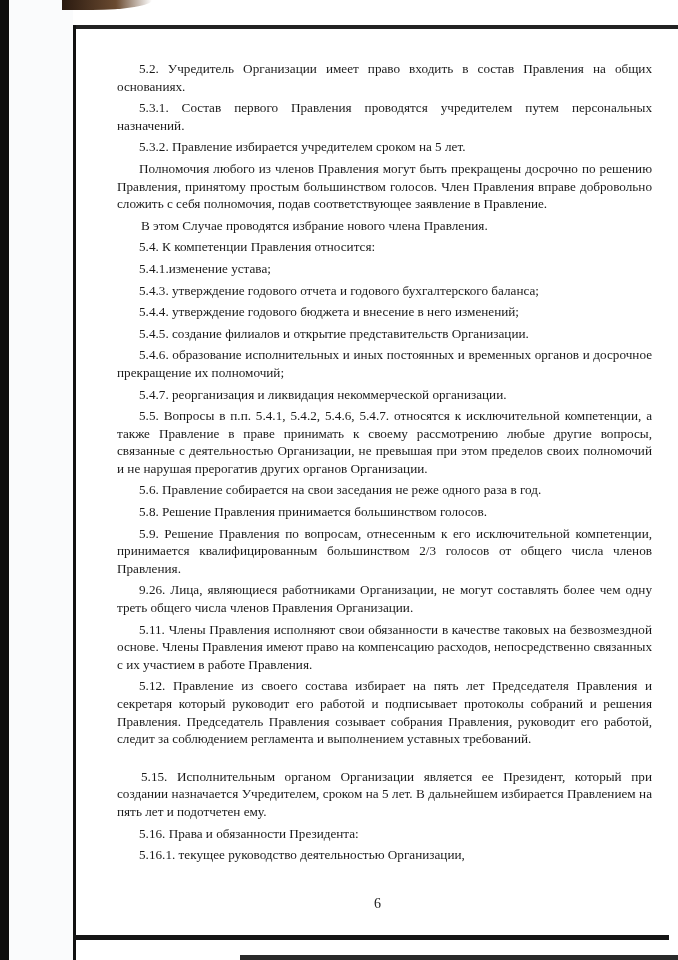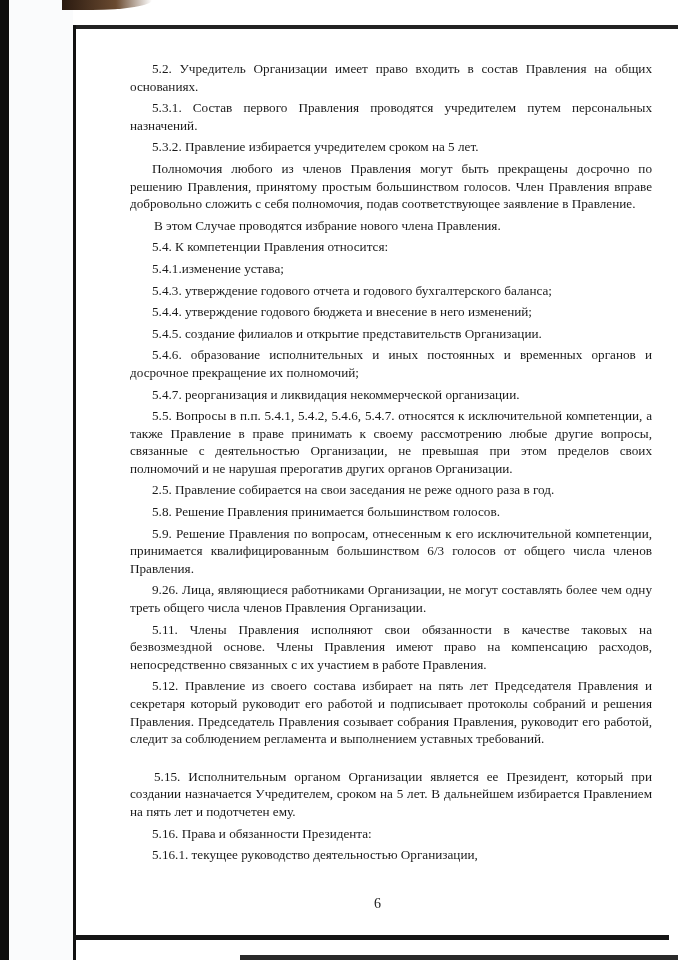--- a/index.html
+++ b/index.html
@@ -40,21 +40,21 @@
   }
   .bottom-edge {
     position: absolute; left: 240px; top: 955px; width: 438px; height: 5px;
     background: #2a2a2a;
   }
   .text {
     position: absolute; left: 113px; top: 60px; width: 539px;
     font-size: 13.2px; line-height: 17.6px;
   }
   .p {
-    margin: 0 0 4px 17px; text-indent: 22px; text-align: justify;
+    margin: 0 0 4px 4px; text-indent: 22px; text-align: justify;
   }
   .p.gap { margin-top: 20px; }
   .p.ind-extra { text-indent: 24px; }
   .page-num {
     position: absolute; left: 374px; top: 896px; font-size: 14px;
   }
 </style>
 </head>
 <body>
 
@@ -74,23 +74,23 @@
   <p class="p">Полномочия любого из членов Правления могут быть прекращены досрочно по решению Правления, принятому простым большинством голосов. Член Правления вправе добровольно сложить с себя полномочия, подав соответствующее заявление в Правление.</p>
   <p class="p ind-extra">В этом Случае проводятся избрание нового члена Правления.</p>
   <p class="p">5.4. К компетенции Правления относится:</p>
   <p class="p">5.4.1.изменение устава;</p>
   <p class="p">5.4.3. утверждение годового отчета и годового бухгалтерского баланса;</p>
   <p class="p">5.4.4. утверждение годового бюджета и внесение в него изменений;</p>
   <p class="p">5.4.5. создание филиалов и открытие представительств Организации.</p>
   <p class="p">5.4.6. образование исполнительных и иных постоянных и временных органов и досрочное прекращение их полномочий;</p>
   <p class="p">5.4.7. реорганизация и ликвидация  некоммерческой организации.</p>
   <p class="p">5.5. Вопросы в п.п. 5.4.1, 5.4.2, 5.4.6, 5.4.7. относятся к исключительной компетенции, а также Правление в праве принимать к своему рассмотрению любые другие вопросы, связанные с деятельностью Организации, не превышая при этом пределов своих полномочий и не нарушая прерогатив других органов Организации.</p>
-  <p class="p">2.5. Правление собирается на свои заседания не реже одного раза в год.</p>
+  <p class="p">5.6. Правление собирается на свои заседания не реже одного раза в год.</p>
   <p class="p">5.8. Решение Правления принимается большинством голосов.</p>
-  <p class="p">5.9. Решение Правления по вопросам, отнесенным к его исключительной компетенции, принимается квалифицированным большинством 6/3 голосов от общего числа членов Правления.</p>
+  <p class="p">5.9. Решение Правления по вопросам, отнесенным к его исключительной компетенции, принимается квалифицированным большинством 2/3 голосов от общего числа членов Правления.</p>
   <p class="p">9.26. Лица, являющиеся работниками Организации, не могут составлять более чем одну треть общего числа членов Правления Организации.</p>
   <p class="p">5.11. Члены Правления исполняют свои обязанности в качестве таковых на безвозмездной основе. Члены Правления имеют право на компенсацию расходов, непосредственно связанных с их участием в работе Правления.</p>
   <p class="p">5.12. Правление из своего состава избирает на пять лет Председателя Правления и секретаря который руководит его работой и подписывает протоколы собраний и решения Правления. Председатель Правления созывает собрания Правления, руководит его работой, следит за соблюдением регламента и выполнением уставных требований.</p>
   <p class="p gap ind-extra">5.15. Исполнительным органом Организации является ее Президент, который при создании назначается Учредителем, сроком на 5 лет. В дальнейшем избирается Правлением на пять лет и подотчетен ему.</p>
   <p class="p">5.16. Права и обязанности Президента:</p>
   <p class="p">5.16.1. текущее руководство деятельностью Организации,</p>
 
 </div>
 
 <div class="page-num">6</div>

